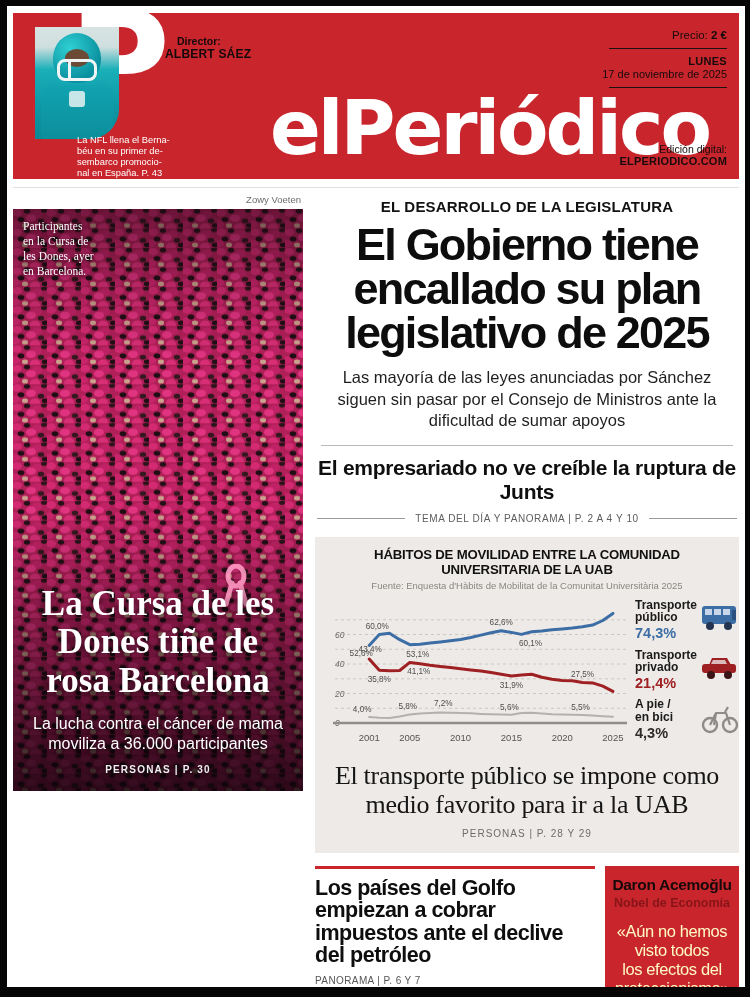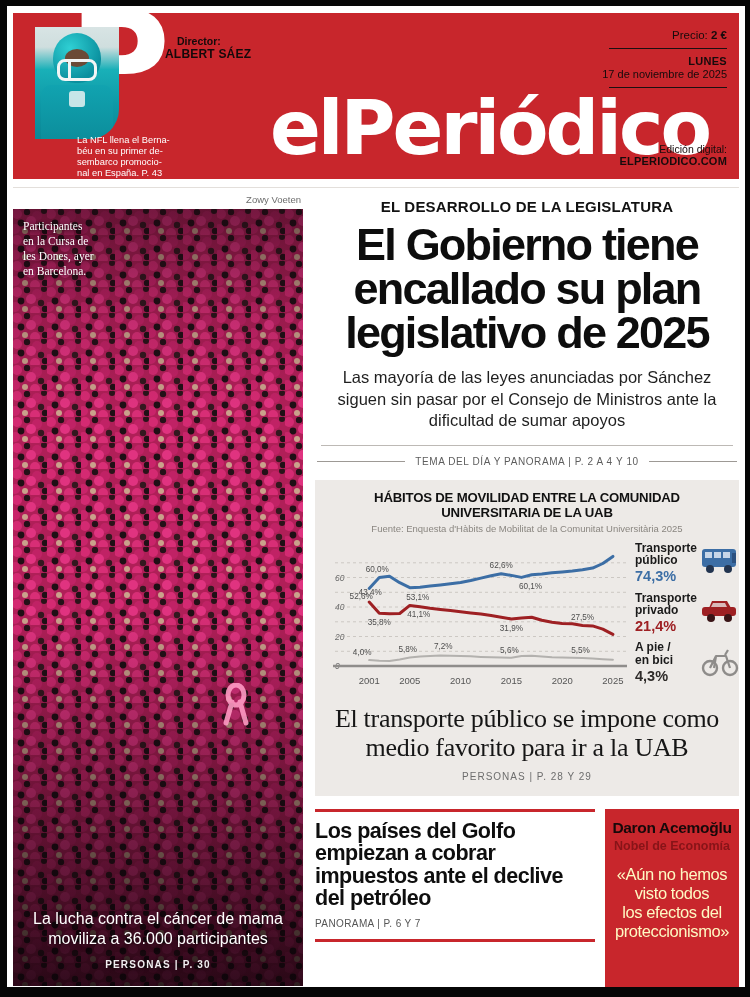--- a/index.html
+++ b/index.html
@@ -35,21 +35,21 @@
   .digital-label { font-size:10.5px; }
   .digital-url { font-size:11px; font-weight:800; letter-spacing:.2px; }
 
   
   .content { display:flex; gap:12px; margin:8px 2px 0 2px; border-top:1px solid #e3dfdb; padding-top:4px; }
   .col-left { width:290px; flex:none; }
   .col-right { flex:1; min-width:0; }
 
   
   .credit { text-align:right; font-size:9.5px; color:#6d6d6d; padding:2px 2px 4px 0; }
-  .photo { position:relative; height:777px; overflow:hidden; background:#a81b52; }
+  .photo { position:relative; height:582px; overflow:hidden; background:#a81b52; }
   .photo svg.crowd { position:absolute; inset:0; width:100%; height:100%; }
   .photo .shade-top { position:absolute; inset:0; background:linear-gradient(180deg, rgba(24,6,14,.5), rgba(24,6,14,.15) 14%, transparent 26%); }
   .photo .shade-bottom { position:absolute; inset:0; background:linear-gradient(0deg, rgba(12,3,8,.82), rgba(12,3,8,.45) 22%, transparent 48%); }
   .photo-caption { position:absolute; left:10px; top:10px; width:90px; color:#fff; font-family:"Liberation Serif", serif; font-size:11.5px; line-height:1.3; text-shadow:0 1px 4px rgba(0,0,0,.8); white-space:pre-line; }
   .ribbon { position:absolute; right:52px; top:61%; opacity:.9; }
   .photo-text { position:absolute; left:0; right:0; bottom:0; padding:0 10px 16px 10px; text-align:center; color:#fff; }
   .photo-headline { font-family:"Liberation Serif", serif; font-weight:600; font-size:35px; line-height:1.1; text-shadow:0 2px 10px rgba(0,0,0,.65); }
   .photo-deck { margin-top:14px; font-size:16px; font-weight:500; line-height:1.25; text-shadow:0 1px 6px rgba(0,0,0,.7); }
   .photo-section { margin-top:10px; font-size:10px; font-weight:600; letter-spacing:1.2px; color:#f0eef0; text-shadow:0 1px 4px rgba(0,0,0,.8); }
 
@@ -157,31 +157,33 @@
           <div class="photo-caption">Participantes
 en la Cursa de
 les Dones, ayer
 en Barcelona.</div>
           <svg class="ribbon" width="30" height="44" viewBox="0 0 30 44">
             <ellipse cx="15" cy="12" rx="8" ry="10" fill="none" stroke="#ff9ac4" stroke-width="5"></ellipse>
             <line x1="11" y1="19" x2="5" y2="40" stroke="#ff9ac4" stroke-width="5" stroke-linecap="round"></line>
             <line x1="19" y1="19" x2="25" y2="40" stroke="#ff9ac4" stroke-width="5" stroke-linecap="round"></line>
           </svg>
           <div class="photo-text">
+            <div class="photo-headline">La Cursa de les Dones tiñe de rosa Barcelona</div>
             <div class="photo-deck">La lucha contra el cáncer de mama moviliza a 36.000 participantes</div>
             <div class="photo-section">PERSONAS | P. 30</div>
           </div>
         </div>
       </div>
 
       <div class="col-right">
         <div class="kicker">EL DESARROLLO DE LA LEGISLATURA</div>
         <div class="headline">El Gobierno tiene encallado su plan legislativo de 2025</div>
         <div class="deck">Las mayoría de las leyes anunciadas por Sánchez siguen sin pasar por el Consejo de Ministros ante la dificultad de sumar apoyos</div>
         <div class="rule"></div>
+        <div class="related">El empresariado no ve creíble la ruptura de Junts</div>
         <div class="section-row">
           <div class="dash"></div>
           <div class="txt">TEMA DEL DÍA Y PANORAMA | P. 2 A 4 Y 10</div>
           <div class="dash"></div>
         </div>
 
         <div class="chart-box">
           <div class="chart-title">HÁBITOS DE MOVILIDAD ENTRE LA COMUNIDAD UNIVERSITARIA DE LA UAB</div>
           <div class="chart-source">Fuente: Enquesta d'Hàbits de Mobilitat de la Comunitat Universitària 2025</div>
           <div class="chart-row">

